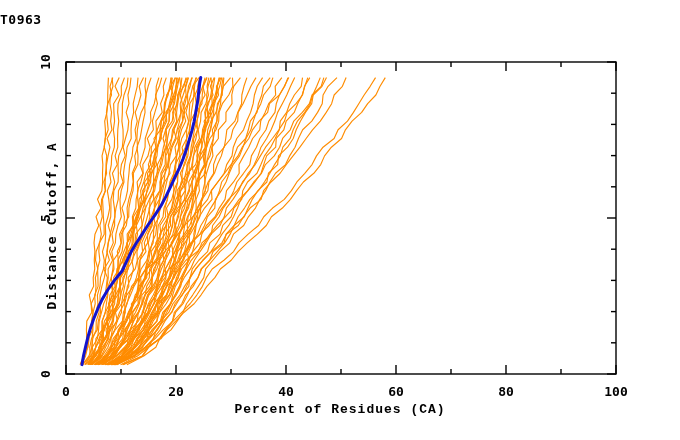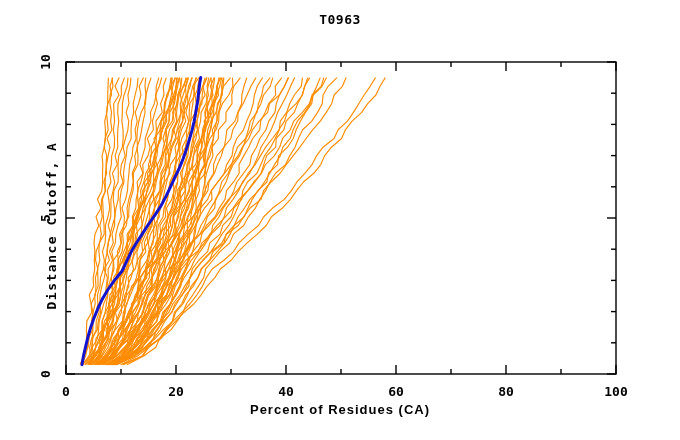--- a/index.html
+++ b/index.html
@@ -19,36 +19,35 @@
     position: absolute;
     left: 0; top: 0;
     width: 680px;
     height: 440px;
   }
   #chart-title {
     position: absolute;
     left: 0;
     top: 12px;
     width: 680px;
-    text-align: center;
     font-size: 13px;
     font-weight: bold;
     letter-spacing: 0.5px;
     font-family: "DejaVu Sans Mono", "Liberation Mono", monospace;
   }
   #xlabel {
     position: absolute;
     left: 0;
     top: 402px;
     width: 680px;
     text-align: center;
     font-size: 13px;
     font-weight: bold;
     letter-spacing: 1px;
-    font-family: Liberation Sans, sans-serif;
+    font-family: Liberation Mono, monospace;
   }
   #ylabel {
     position: absolute;
     left: -79px;
     top: 218px;
     width: 260px;
     text-align: center;
     font-size: 13px;
     font-weight: bold;
     letter-spacing: 1.5px;

